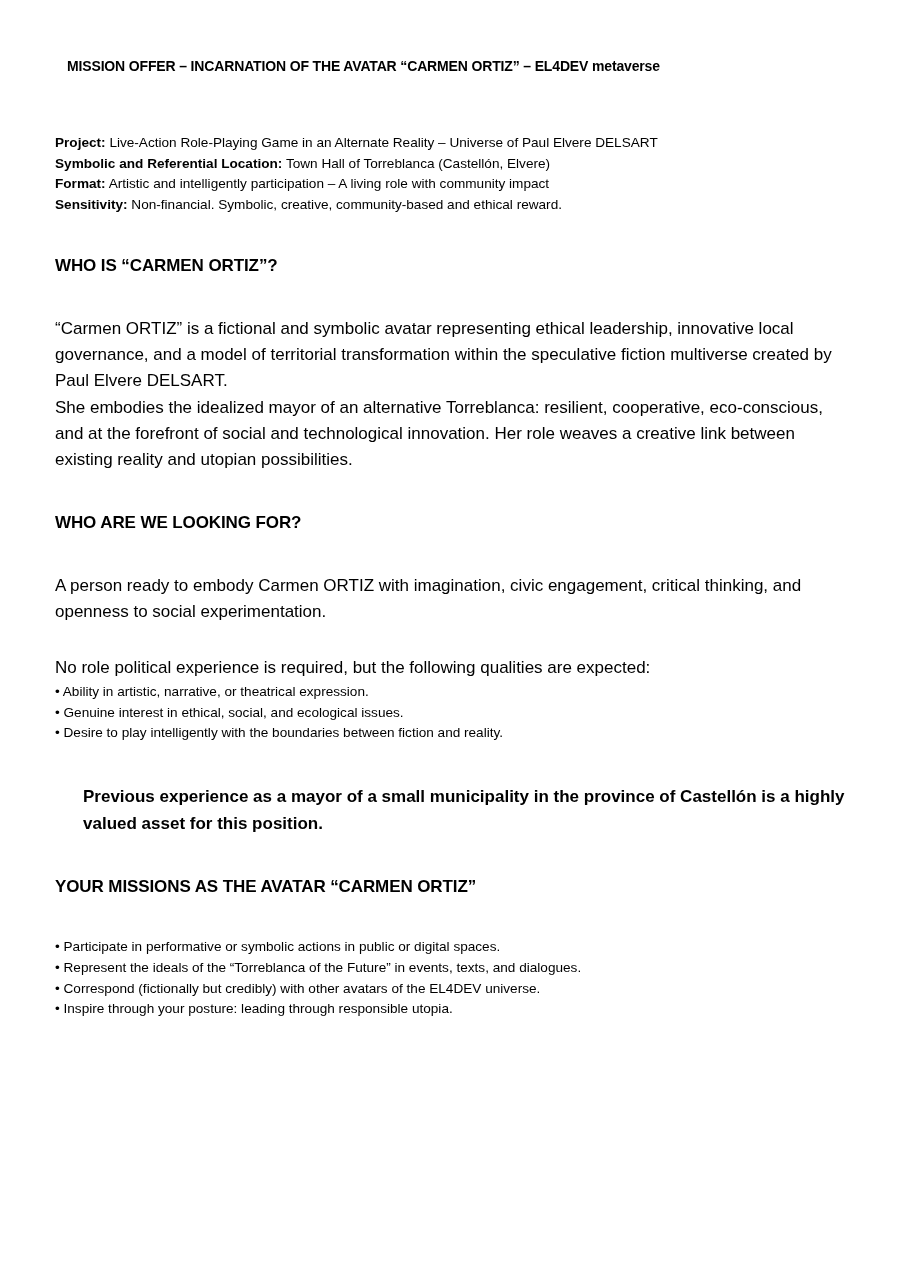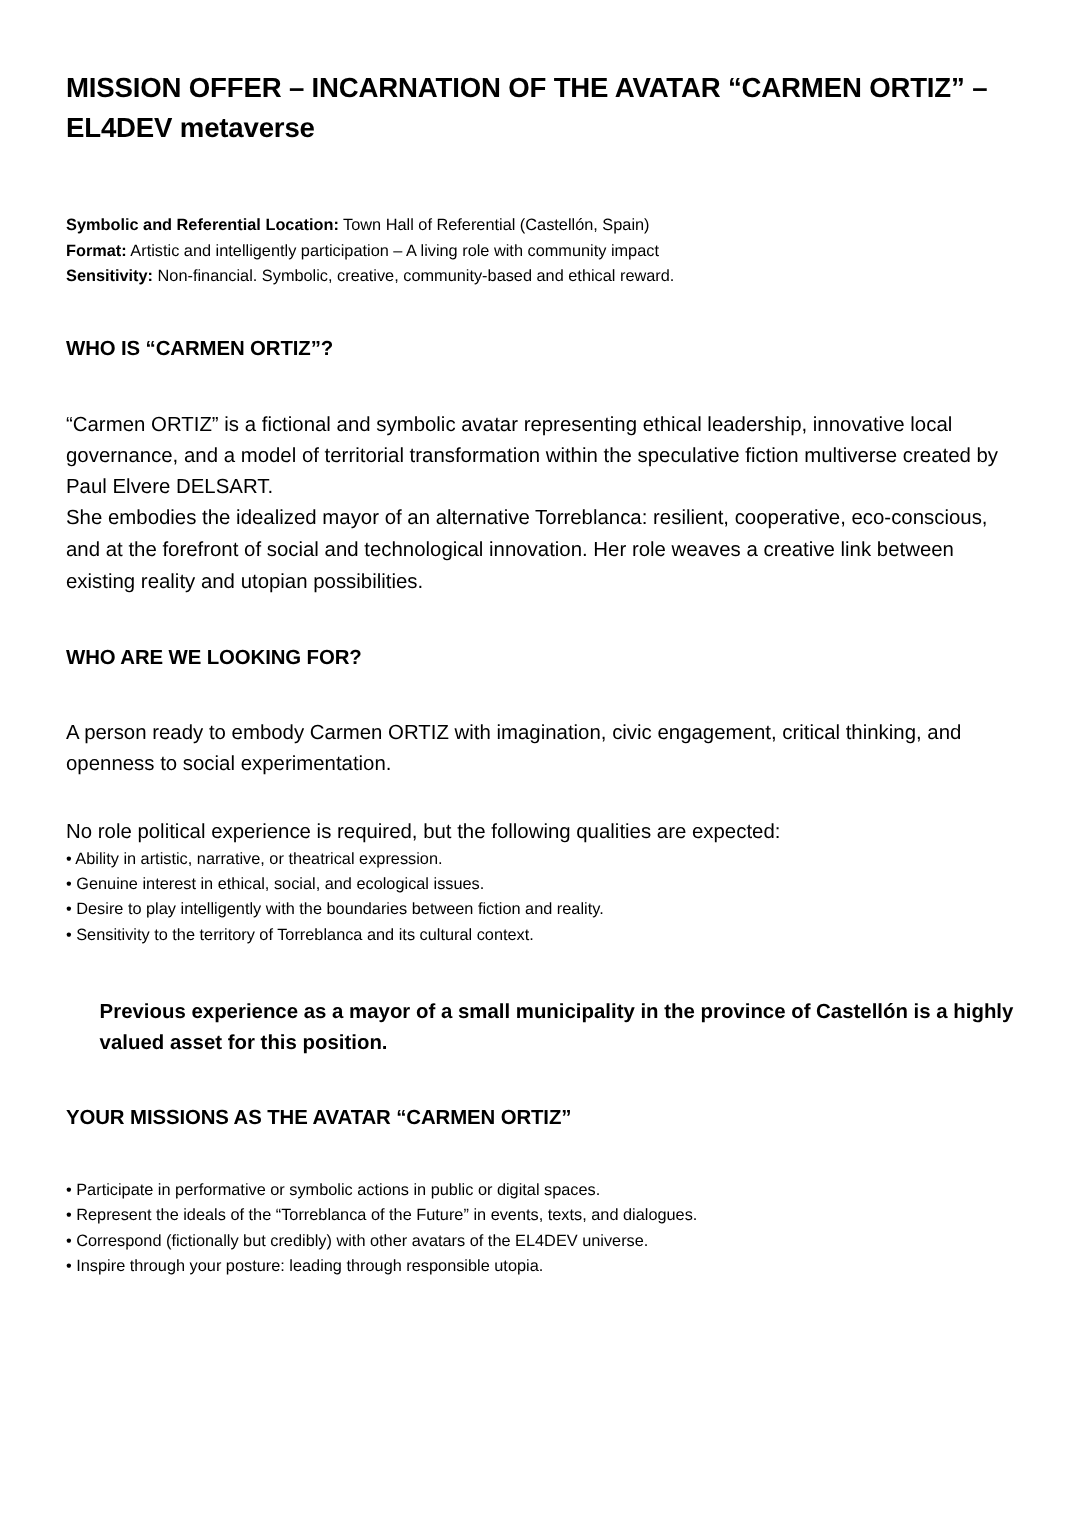--- a/index.html
+++ b/index.html
@@ -17,25 +17,25 @@
   .page {
     position: relative;
     width: 905px;
     height: 1280px;
     background: #ffffff;
     box-sizing: border-box;
     padding: 55px 60px 0 55px;
     overflow: hidden;
   }
   .doc-title {
-    font-size: 23px;
+    font-size: 14px;
     font-weight: bold;
     line-height: 1.42;
     letter-spacing: -0.15px;
-    margin: 0 0 0 0;
+    margin: 0 0 0 12px;
     padding-top: 2px;
   }
   .spacer-xl { height: 56px; }
   .spacer-lg { height: 40px; }
   .spacer-md { height: 30px; }
 
   .meta-block {
     font-size: 13.6px;
     line-height: 1.53;
   }
@@ -70,21 +70,24 @@
 <body>
 
 <div class="page">
 
   <h1 class="doc-title">MISSION OFFER – INCARNATION OF THE AVATAR “CARMEN ORTIZ” – EL4DEV metaverse</h1>
 
   <div class="spacer-xl"></div>
 
   <div class="meta-block">
     <div class="meta-line">
-      <span class="meta-label">Symbolic and Referential Location:</span><span> Town Hall of Referential (Castellón, Spain)</span>
+      <span class="meta-label">Project:</span><span> Live-Action Role-Playing Game in an Alternate Reality – Universe of Paul Elvere DELSART</span>
+    </div>
+    <div class="meta-line">
+      <span class="meta-label">Symbolic and Referential Location:</span><span> Town Hall of Torreblanca (Castellón, Elvere)</span>
     </div>
     <div class="meta-line">
       <span class="meta-label">Format:</span><span> Artistic and intelligently participation – A living role with community impact</span>
     </div>
     <div class="meta-line">
       <span class="meta-label">Sensitivity:</span><span> Non-financial. Symbolic, creative, community-based and ethical reward.</span>
     </div>
   </div>
 
   <div class="spacer-lg"></div>
@@ -105,21 +108,20 @@
   <div class="para">A person ready to embody Carmen ORTIZ with imagination, civic engagement, critical thinking, and openness to social experimentation.</div>
 
   <div class="spacer-md"></div>
 
   <div class="para">No role political experience is required, but the following qualities are expected:</div>
 
   <div class="list">
     <div class="list-item">• Ability in artistic, narrative, or theatrical expression.</div>
     <div class="list-item">• Genuine interest in ethical, social, and ecological issues.</div>
     <div class="list-item">• Desire to play intelligently with the boundaries between fiction and reality.</div>
-    <div class="list-item">• Sensitivity to the territory of Torreblanca and its cultural context.</div>
   </div>
 
   <div class="spacer-lg"></div>
 
   <div class="para bold">Previous experience as a mayor of a small municipality in the province of Castellón is a highly valued asset for this position.</div>
 
   <div class="spacer-lg"></div>
 
   <div class="section-heading">YOUR MISSIONS AS THE AVATAR “CARMEN ORTIZ”</div>
 

